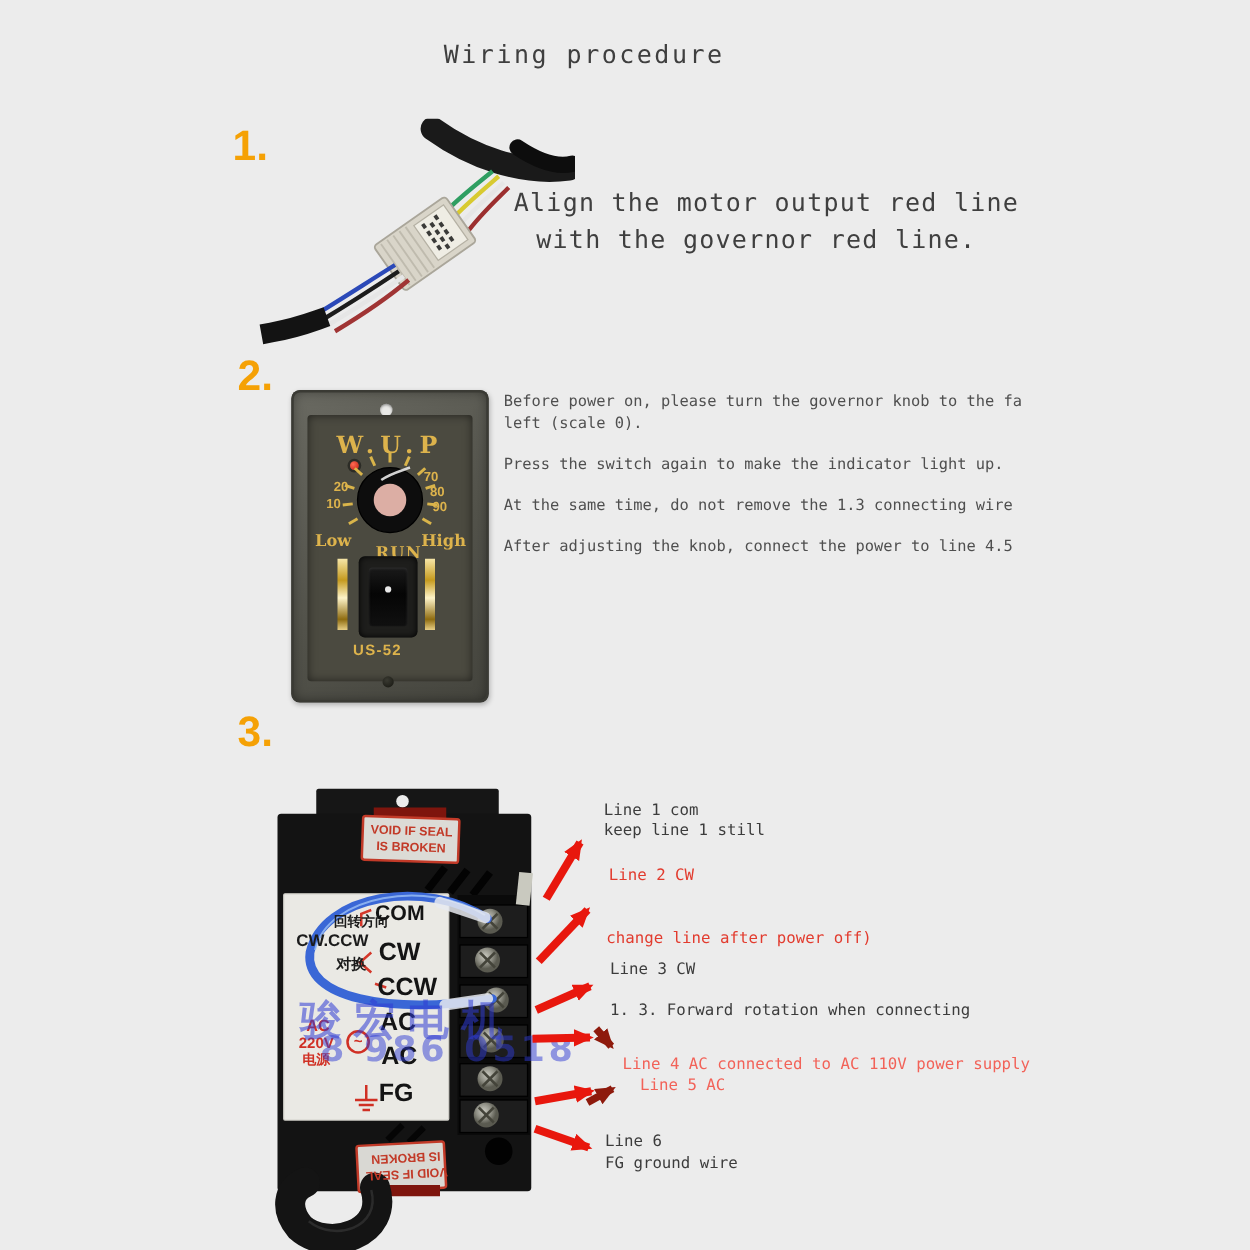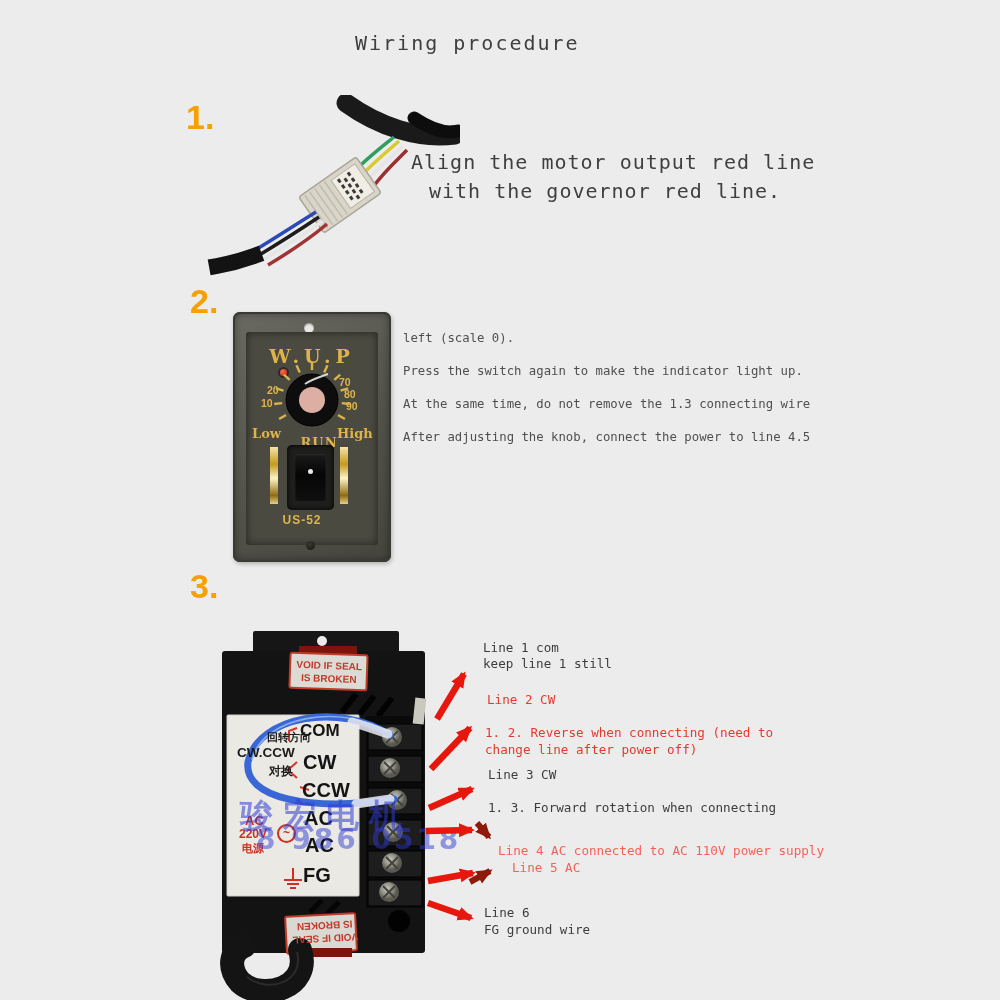--- a/index.html
+++ b/index.html
@@ -140,20 +140,21 @@
     <div class="abs panel-run gold">RUN</div>
     <div class="abs gbar" style="left:37px;top:135px;"></div>
     <div class="abs gbar" style="left:107px;top:135px;"></div>
     <div class="abs switch"></div>
     <div class="abs rocker"></div>
     <div class="abs rockerdot"></div>
     <div class="abs panel-model gold">US-52</div>
     <div class="abs panel-screw"></div>
   </div>
 
+  <div class="abs ins" style="left:403px;top:314px;">Before power on, please turn the governor knob to the fa</div>
   <div class="abs ins" style="left:403px;top:331px;">left (scale 0).</div>
   <div class="abs ins" style="left:403px;top:364px;">Press the switch again to make the indicator light up.</div>
   <div class="abs ins" style="left:403px;top:397px;">At the same time, do not remove the 1.3 connecting wire</div>
   <div class="abs ins" style="left:403px;top:430px;">After adjusting the knob, connect the power to line 4.5</div>
 
   <div class="abs stepnum" style="left:190px;top:567px;">3.</div>
 
   <svg class="abs" style="left:205px;top:620px;" width="250" height="380" viewBox="205 620 250 380">
     <defs>
       <radialGradient id="screwg" cx="40%" cy="35%">
@@ -276,21 +277,20 @@
     </g>
     <g stroke="#8e1a0c" stroke-width="6">
       <line x1="477" y1="823" x2="489" y2="837" marker-end="url(#ahd)"></line>
       <line x1="470" y1="882" x2="490" y2="871" marker-end="url(#ahd)"></line>
     </g>
   </svg>
 
   <div class="abs ann ann-black" style="left:483px;top:640px;">Line 1 com</div>
   <div class="abs ann ann-black" style="left:483px;top:656px;">keep line 1 still</div>
   <div class="abs ann ann-red" style="left:487px;top:692px;">Line 2 CW</div>
-  <div class="abs ann ann-red" style="left:485px;top:725px;">1. 2. Reverse when connecting (need to</div>
   <div class="abs ann ann-red" style="left:485px;top:742px;">change line after power off)</div>
   <div class="abs ann ann-black" style="left:488px;top:767px;">Line 3 CW</div>
   <div class="abs ann ann-black" style="left:488px;top:800px;">1. 3. Forward rotation when connecting</div>
   <div class="abs ann ann-lightred" style="left:498px;top:843px;">Line 4 AC connected to AC 110V power supply</div>
   <div class="abs ann ann-lightred" style="left:498px;top:860px;margin-left:14px;">Line 5 AC</div>
   <div class="abs ann ann-black" style="left:484px;top:905px;">Line 6</div>
   <div class="abs ann ann-black" style="left:484px;top:922px;">FG ground wire</div>
 
 </div>
 

